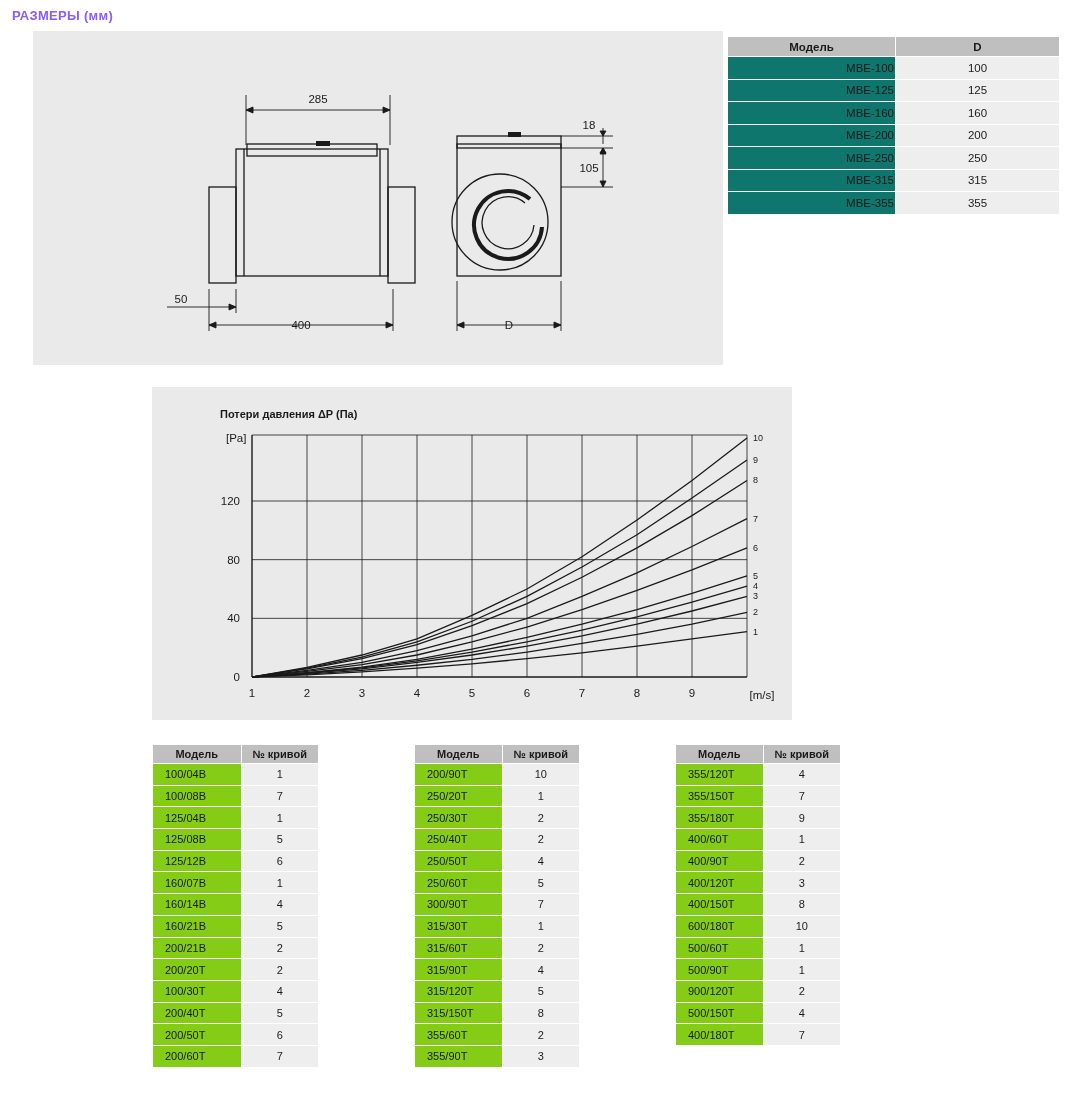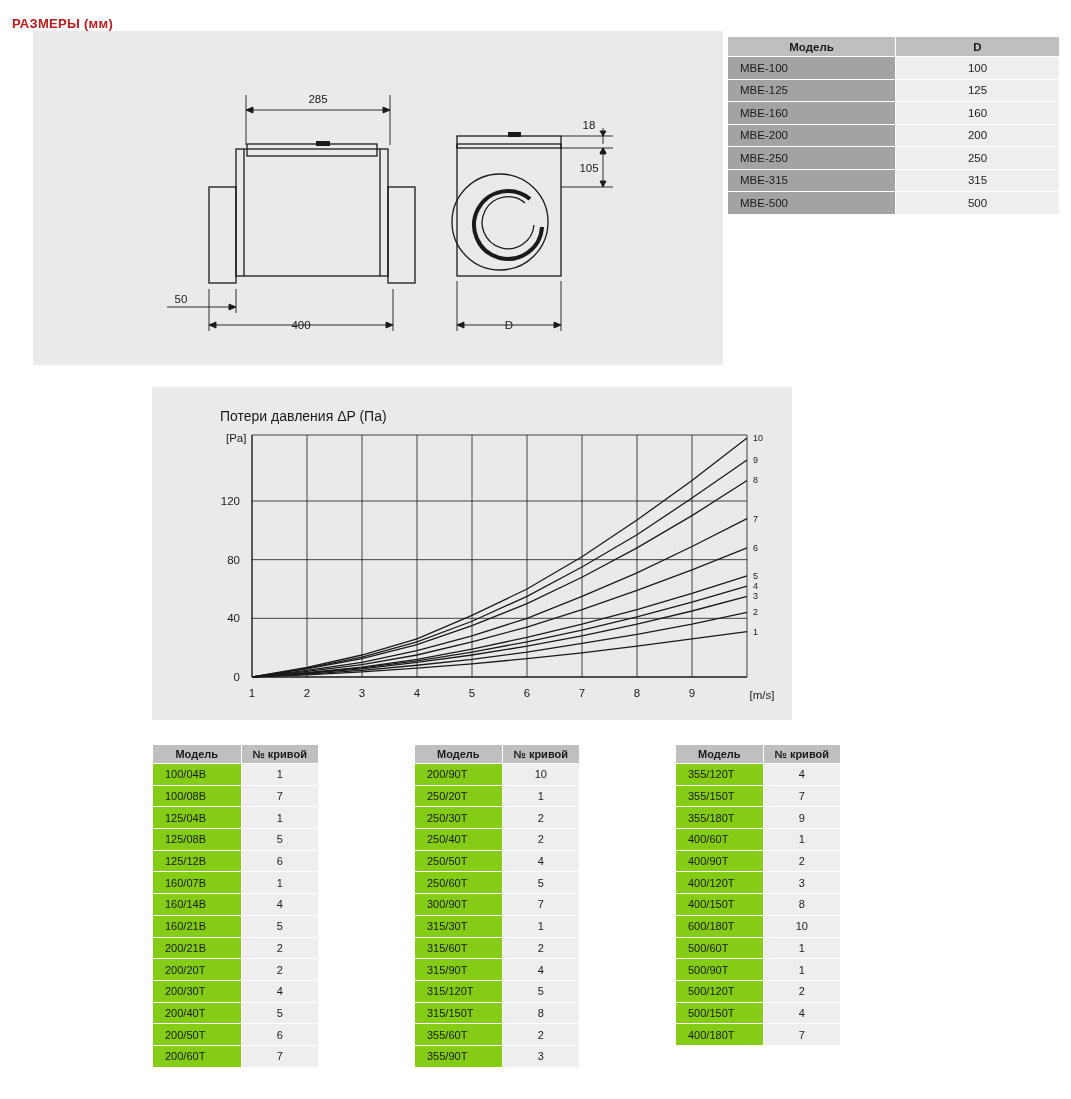--- a/index.html
+++ b/index.html
@@ -11,25 +11,25 @@
   }
   .page {
     position: relative;
     width: 1071px;
     height: 1099px;
     overflow: hidden;
   }
   .section-title {
     position: absolute;
     left: 12px;
-    top: 16px;
+    top: 8px;
     font-size: 13px;
     font-weight: bold;
     letter-spacing: 0.3px;
-    color: #b91c1c;
+    color: #8b5cf6;
   }
   
   .drawing-panel {
     position: absolute;
     left: 12px;
     top: 31px;
     width: 690px;
     height: 334px;
     background: #eaeaea;
     margin-left: 21px;
@@ -53,23 +53,23 @@
     height: 20px;
     border: 1px solid #ffffff;
     text-align: center;
   }
   .model-d-table td {
     height: 22.5px;
     border: 1px solid #ffffff;
     font-size: 11.5px;
   }
   .model-d-table td.c-model {
-    background: #a3a3a3;
+    background: #0f766e;
     padding-left: 12px;
-    text-align: left;
+    text-align: right;
     width: 168px;
   }
   .model-d-table td.c-d {
     background: #eeeeee;
     text-align: center;
     margin-top: 20px;
   }
 
   
   .chart-panel {
@@ -77,22 +77,22 @@
     left: 152px;
     top: 387px;
     width: 640px;
     height: 333px;
     background: #eaeaea;
   }
   .chart-title {
     position: absolute;
     left: 68px;
     top: 21px;
-    font-size: 14px;
-    font-weight: normal;
+    font-size: 11px;
+    font-weight: bold;
     text-align: right;
   }
   .chart-panel svg { position: absolute; left: 0; top: 0; }
 
   
   .curve-table {
     position: absolute;
     border-collapse: collapse;
     font-size: 11px;
   }
@@ -239,22 +239,22 @@
         </tr>
         <tr>
           <td class="c-model">MBE-250</td>
           <td class="c-d">250</td>
         </tr>
         <tr>
           <td class="c-model">MBE-315</td>
           <td class="c-d">315</td>
         </tr>
         <tr>
-          <td class="c-model">MBE-500</td>
-          <td class="c-d">500</td>
+          <td class="c-model">MBE-355</td>
+          <td class="c-d">355</td>
         </tr>
       </tbody>
   </table>
 
   <div class="chart-panel">
     <div class="chart-title">Потери давления ΔP  (Па)</div>
     <svg width="640" height="333" viewBox="0 0 640 333">
 
       <g id="chart-grid" stroke="#1a1a1a" stroke-width="0.8" fill="none">
           <line x1="100" y1="48" x2="100" y2="290" stroke-width="1.4"></line>
@@ -359,21 +359,21 @@
         </tr>
         <tr>
           <td class="c-model">200/21B</td>
           <td class="c-curve">2</td>
         </tr>
         <tr>
           <td class="c-model">200/20T</td>
           <td class="c-curve">2</td>
         </tr>
         <tr>
-          <td class="c-model">200/30T</td>
+          <td class="c-model">100/30T</td>
           <td class="c-curve">4</td>
         </tr>
         <tr>
           <td class="c-model">200/40T</td>
           <td class="c-curve">5</td>
         </tr>
         <tr>
           <td class="c-model">200/50T</td>
           <td class="c-curve">6</td>
         </tr>
@@ -493,21 +493,21 @@
         </tr>
         <tr>
           <td class="c-model">500/60T</td>
           <td class="c-curve">1</td>
         </tr>
         <tr>
           <td class="c-model">500/90T</td>
           <td class="c-curve">1</td>
         </tr>
         <tr>
-          <td class="c-model">500/120T</td>
+          <td class="c-model">900/120T</td>
           <td class="c-curve">2</td>
         </tr>
         <tr>
           <td class="c-model">500/150T</td>
           <td class="c-curve">4</td>
         </tr>
         <tr>
           <td class="c-model">400/180T</td>
           <td class="c-curve">7</td>
         </tr>

